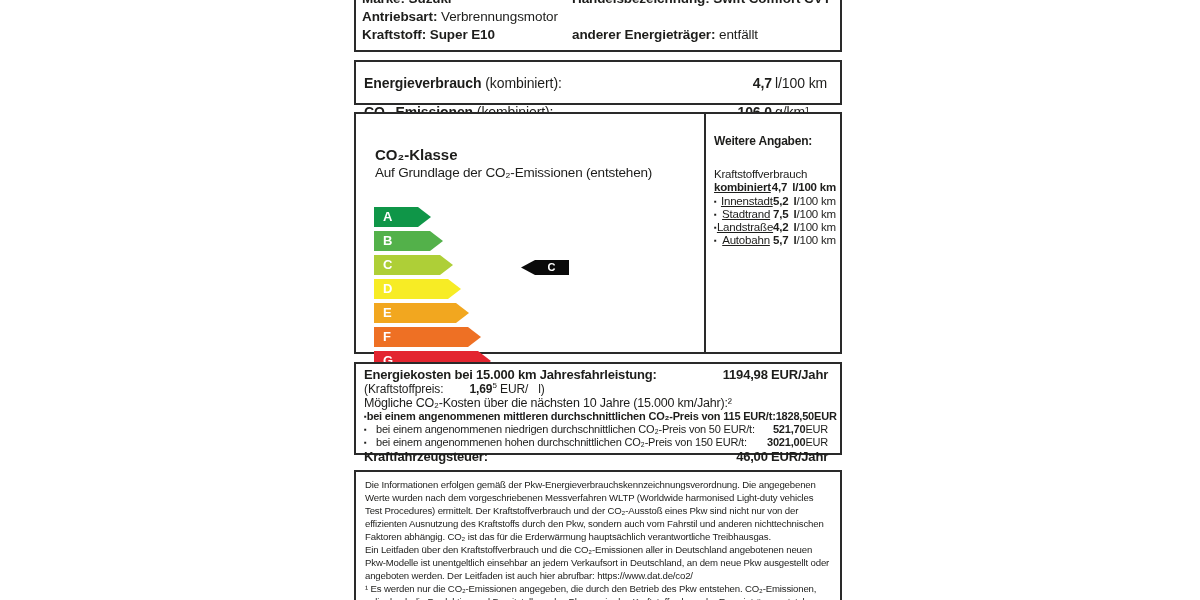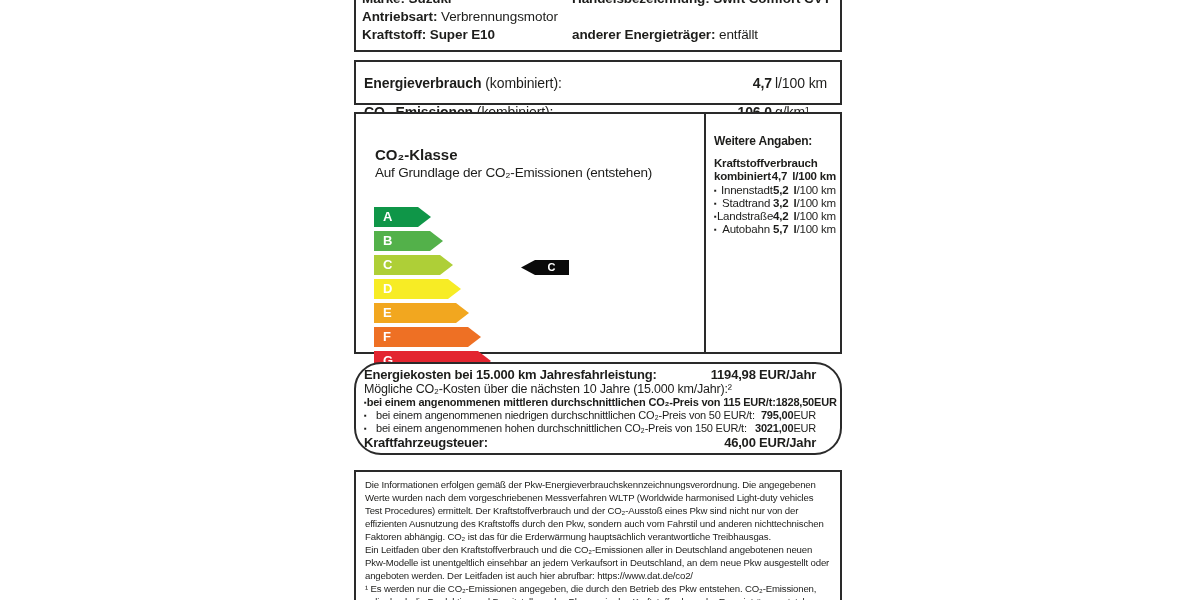--- a/index.html
+++ b/index.html
@@ -43,30 +43,30 @@
     color:#fff; font-size:11px; font-weight:bold; line-height:15px;
     text-align:center; padding-left:13px;
     clip-path: polygon(0 50%, 14px 0, 100% 0, 100% 100%, 14px 100%);
   }
   .cc-right {
     position:absolute; right:0; top:0; bottom:0; width:136px;
     border-left:2px solid #2a2a2a; padding:21px 4px 0 8px;
     font-size:11.5px; line-height:13.2px; letter-spacing:-0.2px;
   }
   .wa-title { font-weight:bold; font-size:12px; }
-  .wa-kv-title { font-weight:bold; margin-top:9px; }
+  .wa-kv-title { font-weight:normal; margin-top:20px; }
   .wa-row { display:flex; white-space:nowrap; }
   .wa-bullet { width:11px; font-size:8px; }
-  .wa-label { flex:1; }
+  .wa-label { flex:1;text-decoration:underline; }
   .wa-value { width:25px; text-align:right; font-weight:bold; }
   .wa-unit { width:53px; padding-left:5px; }
   .wa-unit .ub { font-weight:bold; }
 
   
-  #box-energy { top:362px; height:93px; padding:3px 24px 0 8px;border-radius:27px; }
+  #box-energy { top:362px; height:93px; padding:3px 12px 0 8px; }
   .ek-head { display:flex; justify-content:space-between; font-weight:bold; font-size:13px; line-height:15px; letter-spacing:-0.2px; white-space:nowrap; }
   .ek-sub { font-size:12px; line-height:14px; letter-spacing:-0.1px; }
   .ek-sub .gap1 { display:inline-block; width:26px; }
   .ek-sub .gap2 { display:inline-block; width:10px; }
   .ek-co2title { font-weight:normal; font-size:12.5px; line-height:14px; letter-spacing:-0.2px; }
   .ek-row { display:flex; font-size:11px; line-height:13px; letter-spacing:-0.2px; white-space:nowrap; }
   .ek-row .ek-bullet { width:12px; font-size:8px; }
   .ek-row .ek-text { flex:1; }
   .ek-row .ek-val { font-weight:bold; }
   .ek-row .ek-eur { font-weight:normal; }
@@ -153,21 +153,21 @@
     </div>
     <div class="wa-row">
       <span class="wa-bullet">▪</span>
       <span class="wa-label">Innenstadt</span>
       <span class="wa-value">5,2</span>
       <span class="wa-unit"><span class="ub">l</span><span>/100 km</span></span>
     </div>
     <div class="wa-row">
       <span class="wa-bullet">▪</span>
       <span class="wa-label">Stadtrand</span>
-      <span class="wa-value">3,2</span>
+      <span class="wa-value">7,5</span>
       <span class="wa-unit"><span class="ub">l</span><span>/100 km</span></span>
     </div>
     <div class="wa-row">
       <span class="wa-bullet">▪</span>
       <span class="wa-label">Landstraße</span>
       <span class="wa-value">4,2</span>
       <span class="wa-unit"><span class="ub">l</span><span>/100 km</span></span>
     </div>
     <div class="wa-row">
       <span class="wa-bullet">▪</span>
@@ -175,32 +175,35 @@
       <span class="wa-value">5,7</span>
       <span class="wa-unit"><span class="ub">l</span><span>/100 km</span></span>
     </div>
   </div>
 </div>
 
 <div class="box" id="box-energy">
   <div class="ek-head">
     <span>Energiekosten bei 15.000 km Jahresfahrleistung:</span>
     <span>1194,98 EUR/Jahr</span>
+  </div>
+  <div class="ek-sub">
+    <span>(Kraftstoffpreis:</span><span class="gap1"></span><span class="b">1,69</span><sup class="fn">5</sup> <span>EUR/</span><span class="gap2"></span><span>l)</span>
   </div>
   <div class="ek-co2title">Mögliche CO₂-Kosten über die nächsten 10 Jahre (15.000 km/Jahr):²</div>
   <div class="ek-row bold-row">
     <span class="ek-bullet">▪</span>
     <span class="ek-text">bei einem angenommenen mittleren durchschnittlichen CO₂-Preis von  115  EUR/t:</span>
     <span class="ek-val">1828,50</span>
     <span class="ek-eur"> EUR</span>
   </div>
   <div class="ek-row">
     <span class="ek-bullet">▪</span>
     <span class="ek-text">bei einem angenommenen niedrigen durchschnittlichen CO₂-Preis von  50  EUR/t:</span>
-    <span class="ek-val">795,00</span>
+    <span class="ek-val">521,70</span>
     <span class="ek-eur"> EUR</span>
   </div>
   <div class="ek-row">
     <span class="ek-bullet">▪</span>
     <span class="ek-text">bei einem angenommenen hohen durchschnittlichen CO₂-Preis von  150  EUR/t:</span>
     <span class="ek-val">3021,00</span>
     <span class="ek-eur"> EUR</span>
   </div>
   <div class="ek-tax">
     <span>Kraftfahrzeugsteuer:</span>

